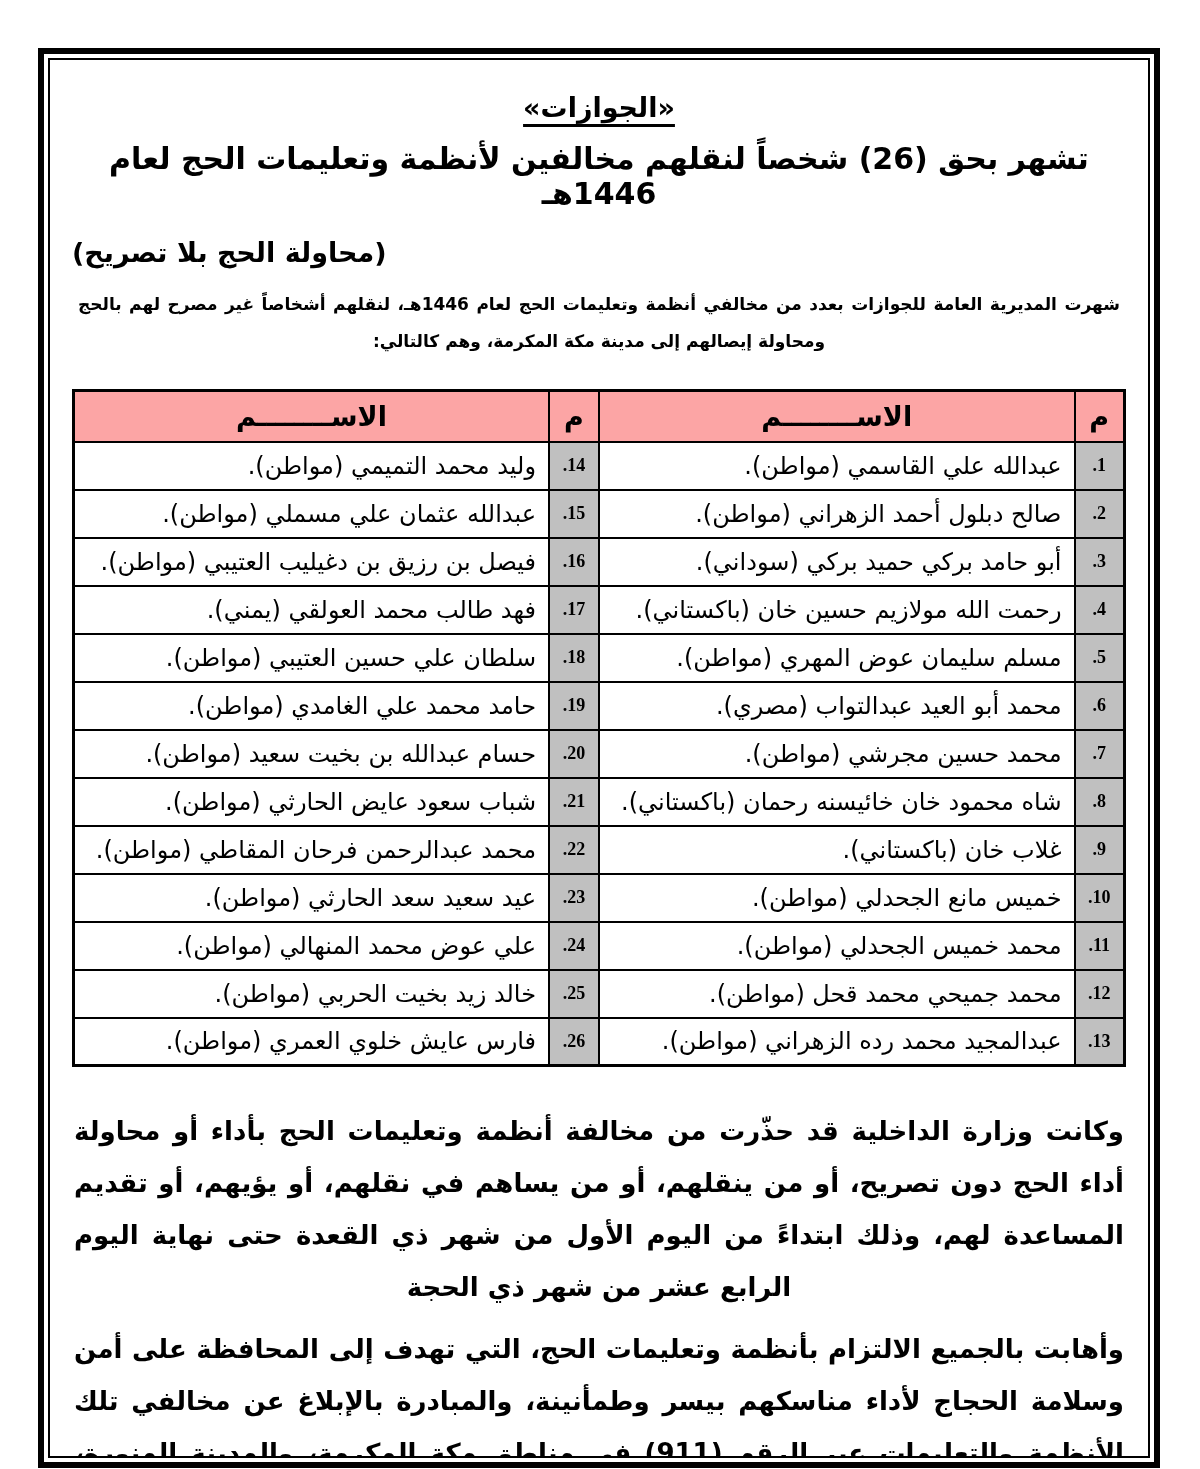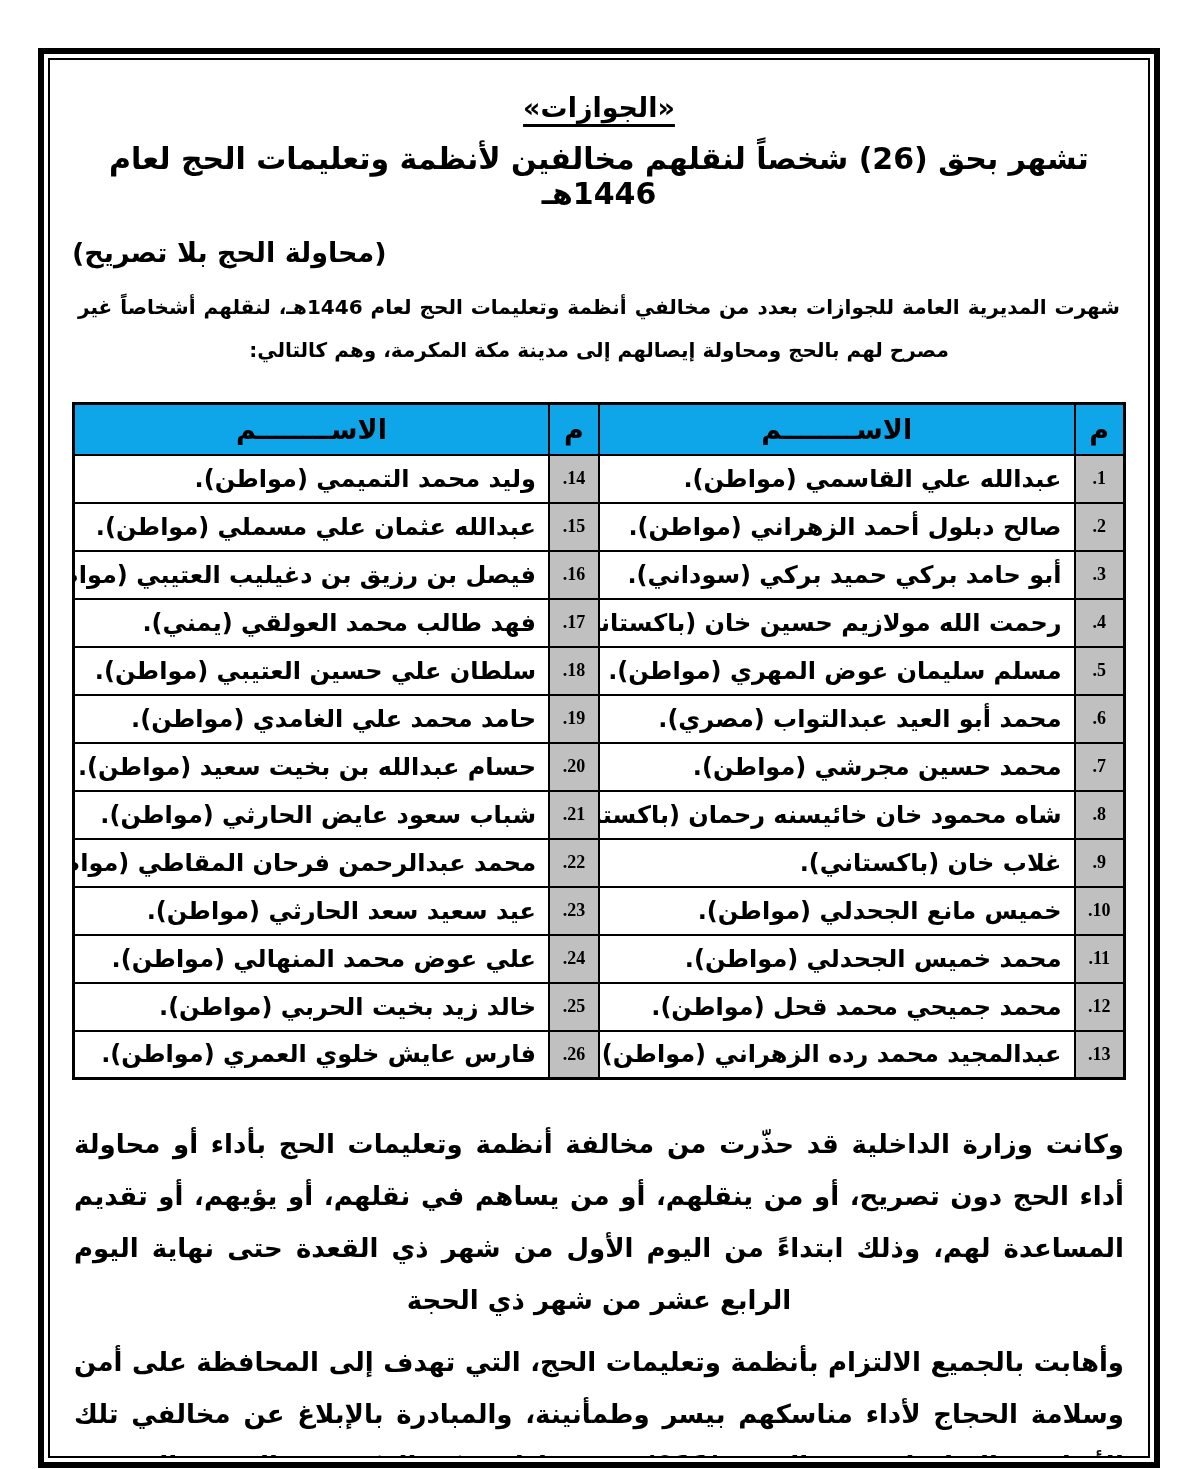--- a/index.html
+++ b/index.html
@@ -52,59 +52,59 @@
     color: #000000;
     margin: 0 0 26px 0;
   }
   .doc-subheadline {
     text-align: left;
     font-size: 27px;
     font-weight: bold;
     margin: 0 0 18px 0;
   }
   .doc-intro {
-    font-size: 20px;
+    font-size: 17px;
     font-weight: bold;
     line-height: 2.15;
     text-align: justify;
     text-align-last: center;
     margin: 0 6px 30px 6px;
   }
   table.names {
     width: 100%;
     border-collapse: collapse;
     table-layout: fixed;
     border: 3px solid #000000;
   }
   table.names th, table.names td {
     border: 2.5px solid #000000;
     box-sizing: border-box;
   }
   table.names th {
-    background: #0ea5e9;
+    background: #fca5a5;
     height: 51px;
     font-size: 27px;
     font-weight: bold;
     text-align: center;
   }
   td.num-cell {
     background: #c0c0c0;
     width: 50px;
     text-align: center;
     font-family: "Liberation Serif", serif;
     font-size: 18px;
     font-weight: bold;
     direction: rtl;
   }
   col.num-col { width: 50px; }
   td.name-cell {
     background: #ffffff;
     height: 48px;
     font-size: 24px;
-    font-weight: bold;
+    font-weight: normal;
     text-align: right;
     padding-right: 12px;
     padding-left: 4px;
     white-space: nowrap;
     overflow: hidden;
   }
   .closing {
     margin-top: 38px;
   }
   .closing p {

